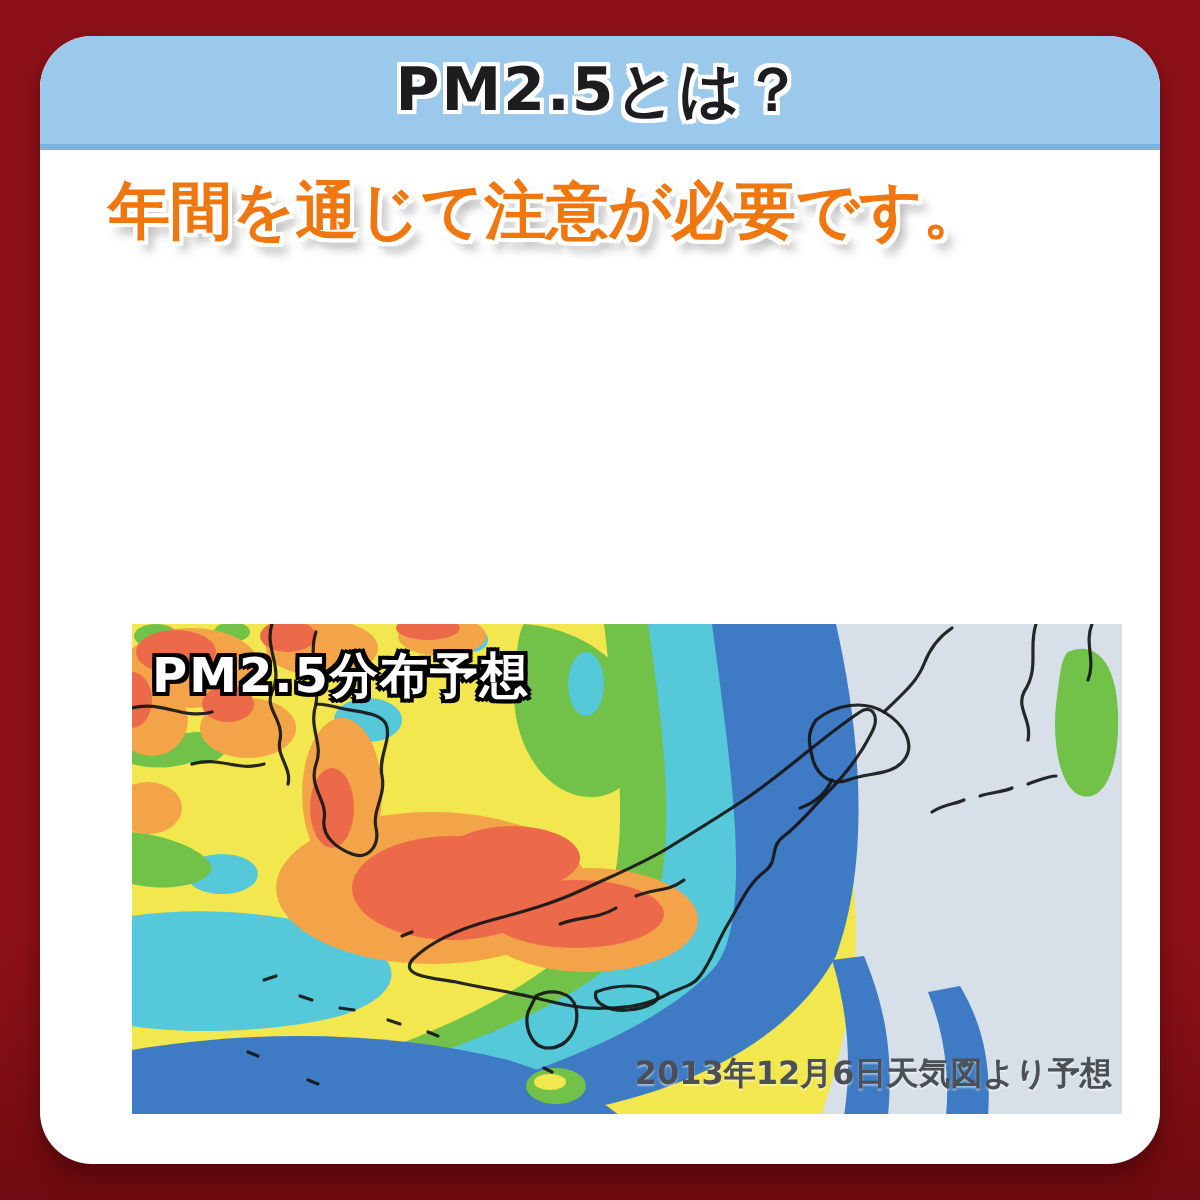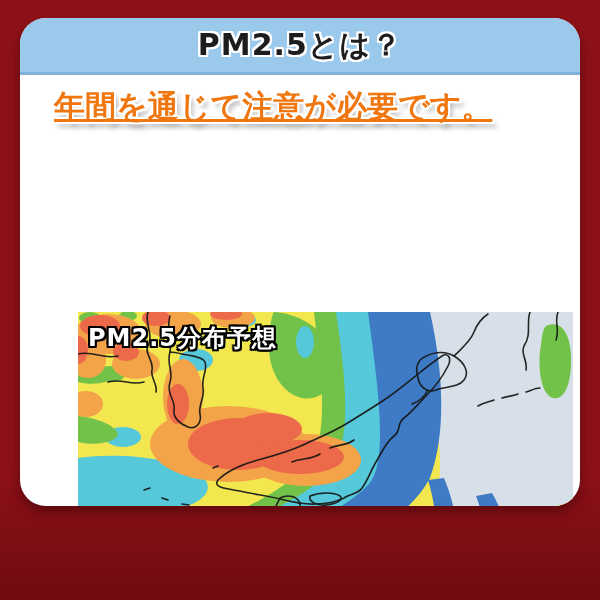--- a/index.html
+++ b/index.html
@@ -2,49 +2,48 @@
 <html style="--bg-top: #8e1118; --bg-bottom: #6f0b10; --card-bg: #ffffff; --header-bg: #9ac9ec; --header-border: #7fb3da; --title-color: #1d1d1f; --headline-color: #f0770f; --body-color: #3c3c3c; --caption-color: #4b5058; --m-sea: #d7e0e8; --m-blue: #3e7bc4; --m-cyan: #55c8da; --m-green: #72c149; --m-yellow: #f2e74e; --m-orange: #f3a449; --m-red: #ec6a4a; --m-coast: #161616;"><head>
 <meta charset="utf-8">
 <style>
   html,body{margin:0;padding:0;}
   body{
     width:600px;height:600px;position:relative;overflow:hidden;
     font-family:"DejaVu Sans","Liberation Sans",sans-serif;
     background:linear-gradient(180deg,var(--bg-top,#8e1118) 0%,var(--bg-top,#8e1118) 78%,var(--bg-bottom,#6f0b10) 100%);
   }
   .card{
-    position:absolute;left:20px;top:18px;width:560px;height:488px;
+    position:absolute;left:20px;top:18px;width:560px;height:564px;
     background:var(--card-bg,#ffffff);border-radius:26px;overflow:hidden;
     box-shadow:0 6px 12px rgba(40,0,0,.45);
   }
   .header{
     height:54px;background:var(--header-bg,#9ac9ec);
     border-bottom:3px solid var(--header-border,#7fb3da);
     display:flex;align-items:center;justify-content:center;
   }
   .title{
     font-size:30px;font-weight:bold;color:var(--title-color,#1d1d1f);letter-spacing:1px;
     text-shadow:-2px -2px 0 #fff,0 -2px 0 #fff,2px -2px 0 #fff,-2px 0 0 #fff,
                  2px 0 0 #fff,-2px 2px 0 #fff,0 2px 0 #fff,2px 2px 0 #fff;
   }
   .headline{
     margin:13px 20px 0 34px;font-size:31px;font-weight:bold;line-height:36px;
     color:var(--headline-color,#f0770f);letter-spacing:0px;
     text-shadow:-2px -2px 0 #fff,0 -2px 0 #fff,2px -2px 0 #fff,-2px 0 0 #fff,
                  2px 0 0 #fff,-2px 2px 0 #fff,0 2px 0 #fff,2px 2px 0 #fff,
                  4px 5px 5px rgba(110,110,110,.55);
-    text-decoration:underline;
   }
   .bodytext{
     margin:11px 30px 0 37px;font-size:19px;line-height:24px;
     color:var(--body-color,#3c3c3c);
   }
   .bodytext p{margin:0;}
   .map-wrap{
-    position:absolute;left:58px;top:294px;width:495px;height:245px;overflow:hidden;text-decoration:underline;
+    position:absolute;left:46px;top:294px;width:495px;height:245px;overflow:hidden;text-decoration:underline;
   }
   .map-wrap svg{display:block;width:100%;height:100%;}
   .map-label{
     position:absolute;left:10px;top:10px;font-size:24px;font-weight:bold;color:#fff;letter-spacing:1px;
     text-shadow:-2px -2px 0 #000,0 -2px 0 #000,2px -2px 0 #000,-2px 0 0 #000,
                  2px 0 0 #000,-2px 2px 0 #000,0 2px 0 #000,2px 2px 0 #000;
   }
   .map-caption{
     position:absolute;right:5px;bottom:9px;font-size:16px;font-weight:bold;
     color:var(--caption-color,#4b5058);text-shadow:0 1px 1px rgba(255,255,255,.5);
@@ -163,15 +162,16 @@
         <path class="coast" d="M128,198 L134,200"></path>
         <path class="coast" d="M148,204 L153,206"></path>
         <path class="coast" d="M58,214 L63,216"></path>
         <path class="coast" d="M88,228 L93,230"></path>
         <path class="coast" d="M206,222 L210,224"></path>
         <path class="coast" d="M135,156 L140,154"></path>
       </g>
     </svg>
 
     <div class="map-label">PM2.5分布予想</div>
+    <div class="map-caption">2013年12月6日天気図より予想</div>
   </div>
 
 </div>
 
 </body></html>

